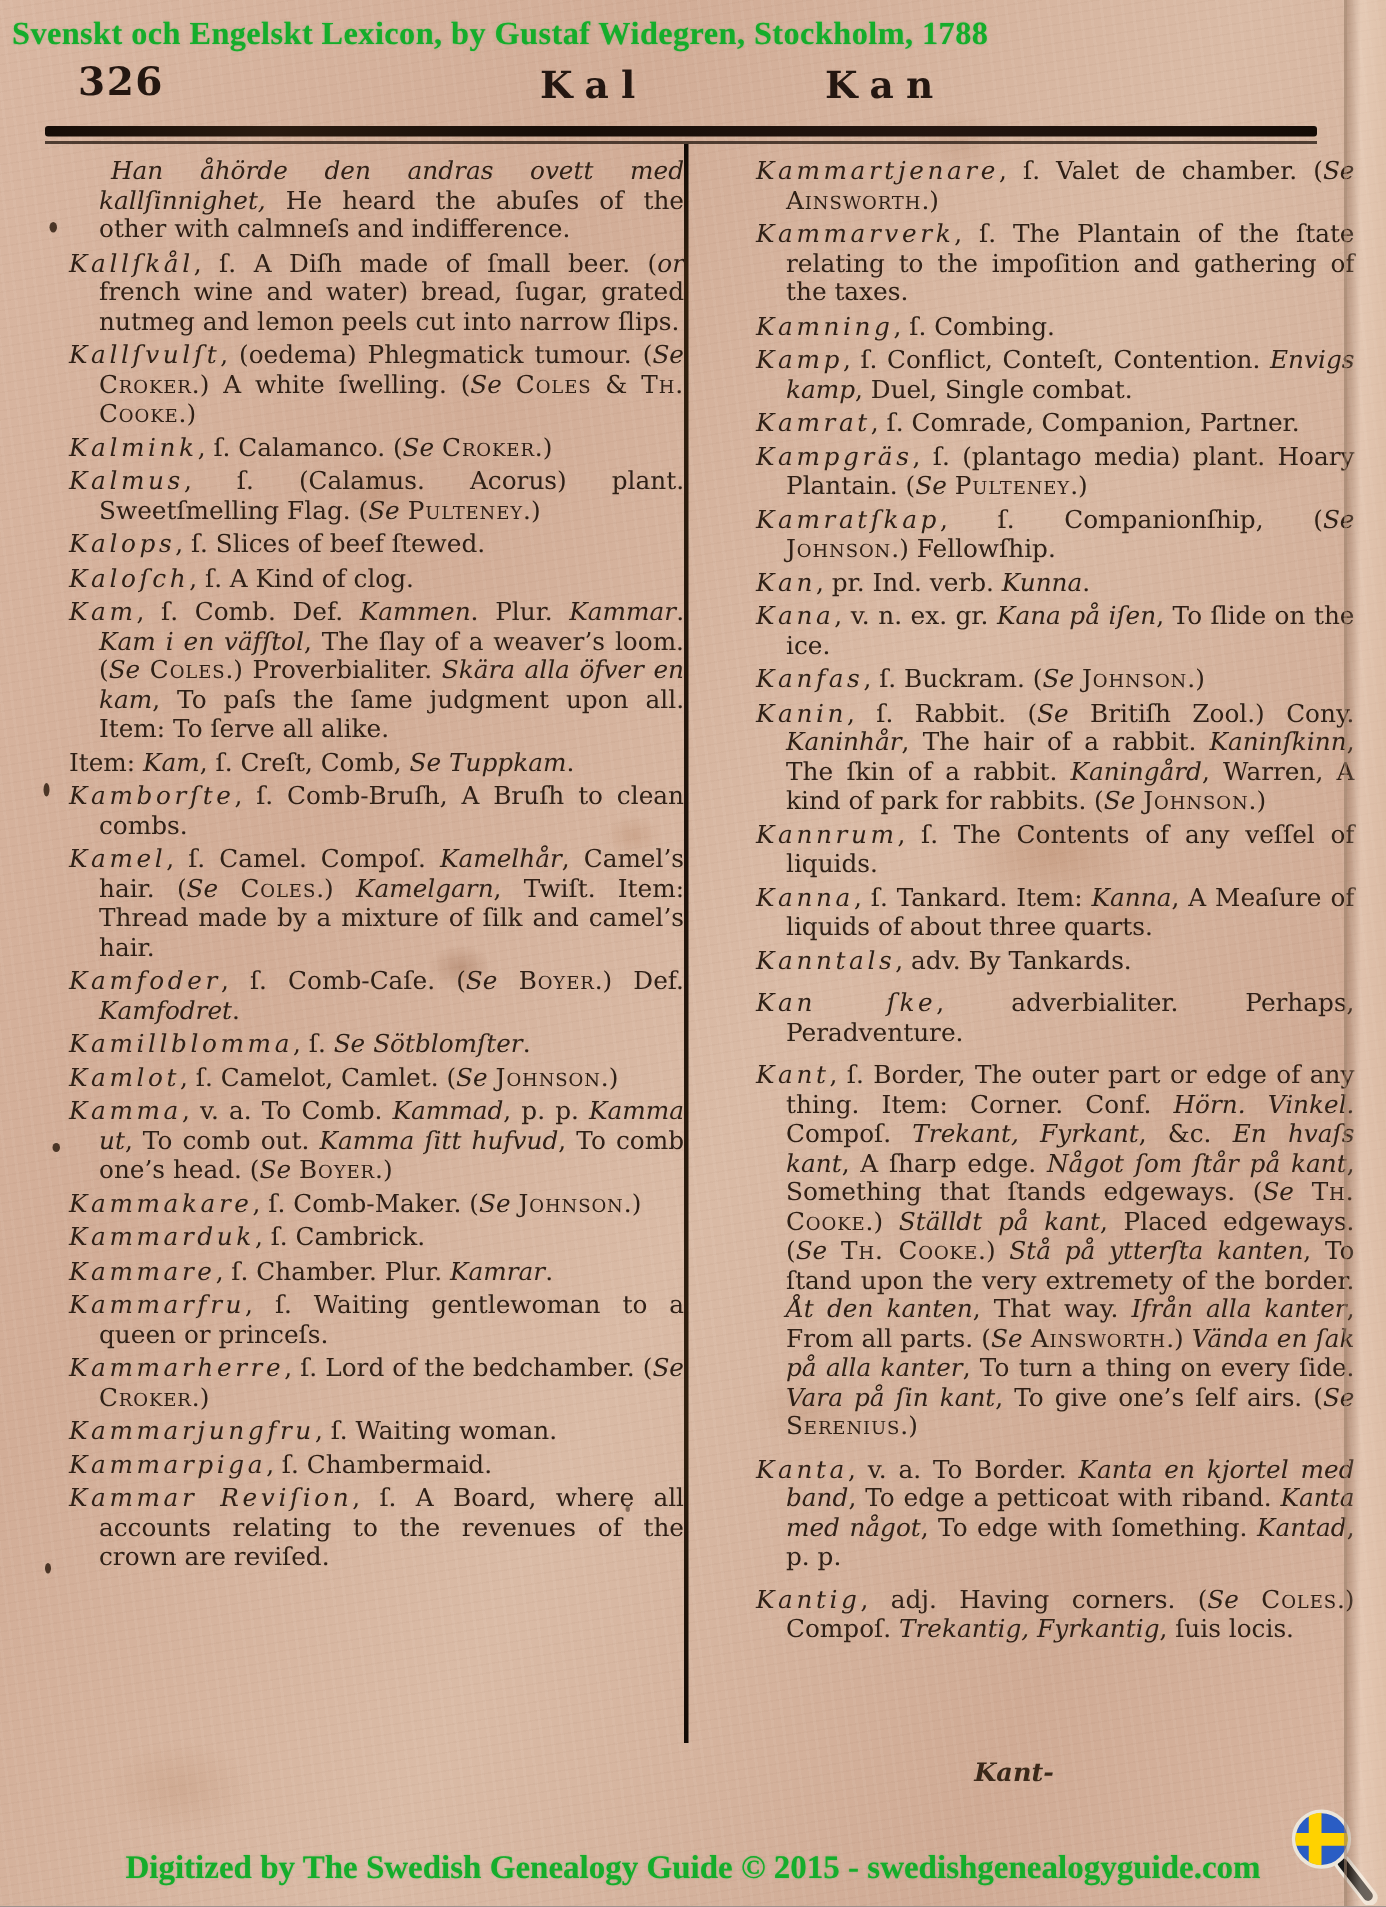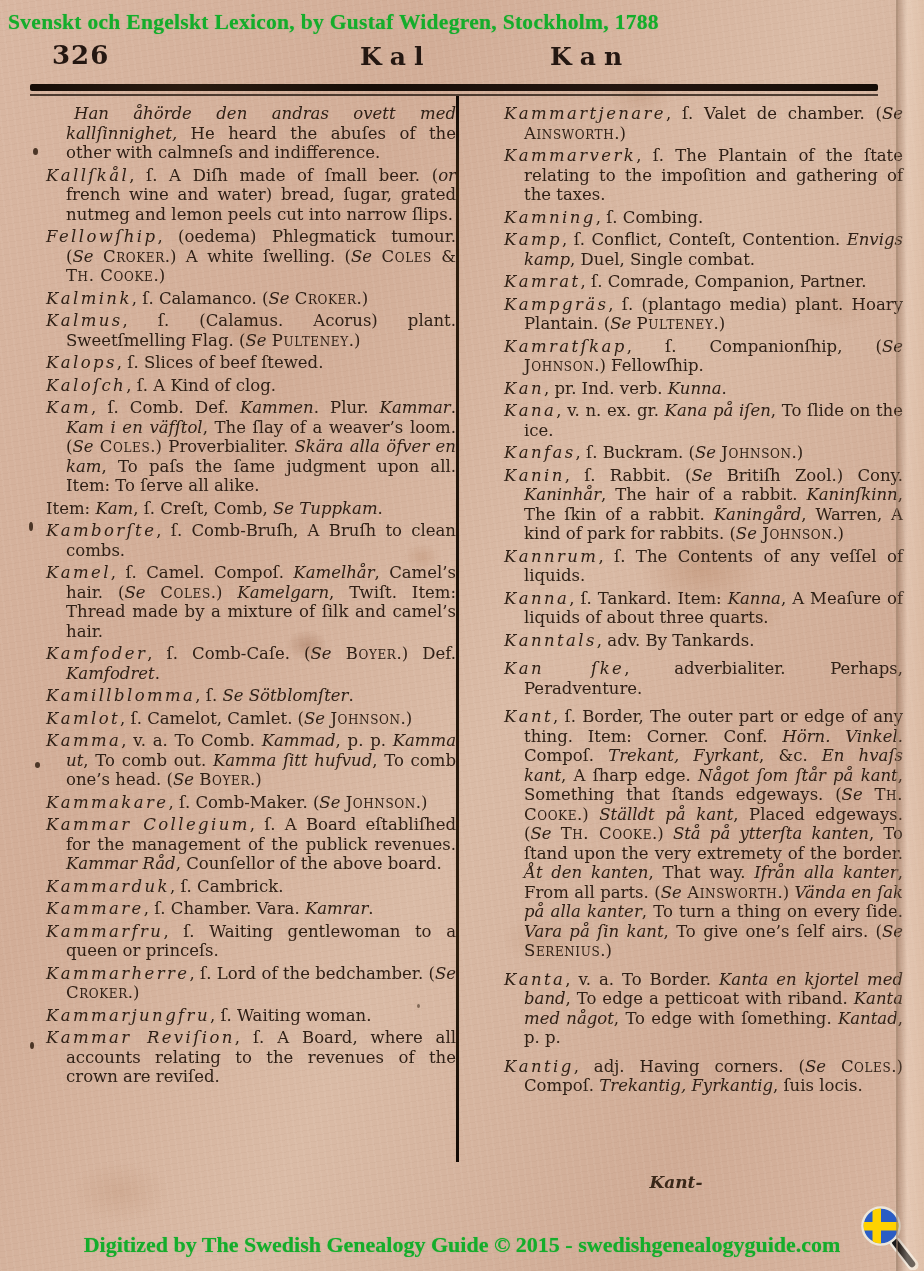--- a/index.html
+++ b/index.html
@@ -87,40 +87,40 @@
   <div class="guide guide-right">Kan</div>
 
   <div class="rule">
     <div class="rule-thick"></div>
     <div class="rule-thin"></div>
   </div>
 
   <div class="col col-left">
       <p class="entry cont"><span class="s-i">Han åhörde den andras ovett med kallſinnighet, </span><span class="s-r">He heard the abuſes of the other with calmneſs and indifference.</span></p>
       <p class="entry"><span class="s-i">Kallſkål</span><span class="s-r">, ſ. A Diſh made of ſmall beer. (</span><span class="s-i">or</span><span class="s-r"> french wine and water) bread, ſugar, grated nutmeg and lemon peels cut into narrow ſlips.</span></p>
-      <p class="entry"><span class="s-i">Fellowſhip</span><span class="s-r">, (oedema) Phlegmatick tumour. (</span><span class="s-i">Se </span><span class="s-c">Croker</span><span class="s-r">.) A white ſwelling. (</span><span class="s-i">Se </span><span class="s-c">Coles</span><span class="s-r"> &amp; </span><span class="s-c">Th. Cooke</span><span class="s-r">.)</span></p>
+      <p class="entry"><span class="s-i">Kallſvulſt</span><span class="s-r">, (oedema) Phlegmatick tumour. (</span><span class="s-i">Se </span><span class="s-c">Croker</span><span class="s-r">.) A white ſwelling. (</span><span class="s-i">Se </span><span class="s-c">Coles</span><span class="s-r"> &amp; </span><span class="s-c">Th. Cooke</span><span class="s-r">.)</span></p>
       <p class="entry"><span class="s-i">Kalmink</span><span class="s-r">, ſ. Calamanco. (</span><span class="s-i">Se </span><span class="s-c">Croker</span><span class="s-r">.)</span></p>
       <p class="entry"><span class="s-i">Kalmus</span><span class="s-r">, ſ. (Calamus. Acorus) plant. Sweetſmelling Flag. (</span><span class="s-i">Se </span><span class="s-c">Pulteney</span><span class="s-r">.)</span></p>
       <p class="entry"><span class="s-i">Kalops</span><span class="s-r">, ſ. Slices of beef ſtewed.</span></p>
       <p class="entry"><span class="s-i">Kaloſch</span><span class="s-r">, ſ. A Kind of clog.</span></p>
       <p class="entry"><span class="s-i">Kam</span><span class="s-r">, ſ. Comb. Def. </span><span class="s-i">Kammen</span><span class="s-r">. Plur. </span><span class="s-i">Kammar</span><span class="s-r">. </span><span class="s-i">Kam i en väfſtol</span><span class="s-r">, The ſlay of a weaver’s loom. (</span><span class="s-i">Se </span><span class="s-c">Coles</span><span class="s-r">.) Proverbialiter. </span><span class="s-i">Skära alla öfver en kam</span><span class="s-r">, To paſs the ſame judgment upon all. Item: To ſerve all alike.</span></p>
       <p class="entry"><span class="s-r">Item: </span><span class="s-i">Kam</span><span class="s-r">, ſ. Creſt, Comb, </span><span class="s-i">Se Tuppkam</span><span class="s-r">.</span></p>
       <p class="entry"><span class="s-i">Kamborſte</span><span class="s-r">, ſ. Comb-Bruſh, A Bruſh to clean combs.</span></p>
       <p class="entry"><span class="s-i">Kamel</span><span class="s-r">, ſ. Camel. Compoſ. </span><span class="s-i">Kamelhår</span><span class="s-r">, Camel’s hair. (</span><span class="s-i">Se </span><span class="s-c">Coles</span><span class="s-r">.) </span><span class="s-i">Kamelgarn</span><span class="s-r">, Twiſt. Item: Thread made by a mixture of ſilk and camel’s hair.</span></p>
       <p class="entry"><span class="s-i">Kamfoder</span><span class="s-r">, ſ. Comb-Caſe. (</span><span class="s-i">Se </span><span class="s-c">Boyer</span><span class="s-r">.) Def. </span><span class="s-i">Kamfodret</span><span class="s-r">.</span></p>
       <p class="entry"><span class="s-i">Kamillblomma</span><span class="s-r">, ſ. </span><span class="s-i">Se Sötblomſter</span><span class="s-r">.</span></p>
       <p class="entry"><span class="s-i">Kamlot</span><span class="s-r">, ſ. Camelot, Camlet. (</span><span class="s-i">Se </span><span class="s-c">Johnson</span><span class="s-r">.)</span></p>
       <p class="entry"><span class="s-i">Kamma</span><span class="s-r">, v. a. To Comb. </span><span class="s-i">Kammad</span><span class="s-r">, p. p. </span><span class="s-i">Kamma ut</span><span class="s-r">, To comb out. </span><span class="s-i">Kamma ſitt hufvud</span><span class="s-r">, To comb one’s head. (</span><span class="s-i">Se </span><span class="s-c">Boyer</span><span class="s-r">.)</span></p>
       <p class="entry"><span class="s-i">Kammakare</span><span class="s-r">, ſ. Comb-Maker. (</span><span class="s-i">Se </span><span class="s-c">Johnson</span><span class="s-r">.)</span></p>
-      <p class="entry"><span class="s-i">Kammar Collegium</span><span class="s-r">, ſ. A Board eſtabliſhed for the management of the publick revenues. </span><span class="s-i">Kammar Råd</span><span class="s-r">, Counſellor of the above board.</span></p>
       <p class="entry"><span class="s-i">Kammarduk</span><span class="s-r">, ſ. Cambrick.</span></p>
-      <p class="entry"><span class="s-i">Kammare</span><span class="s-r">, ſ. Chamber. Vara. </span><span class="s-i">Kamrar</span><span class="s-r">.</span></p>
+      <p class="entry"><span class="s-i">Kammare</span><span class="s-r">, ſ. Chamber. Plur. </span><span class="s-i">Kamrar</span><span class="s-r">.</span></p>
       <p class="entry"><span class="s-i">Kammarfru</span><span class="s-r">, ſ. Waiting gentlewoman to a queen or princeſs.</span></p>
       <p class="entry"><span class="s-i">Kammarherre</span><span class="s-r">, ſ. Lord of the bedchamber. (</span><span class="s-i">Se </span><span class="s-c">Croker</span><span class="s-r">.)</span></p>
       <p class="entry"><span class="s-i">Kammarjungfru</span><span class="s-r">, ſ. Waiting woman.</span></p>
+      <p class="entry"><span class="s-i">Kammarpiga</span><span class="s-r">, ſ. Chambermaid.</span></p>
       <p class="entry"><span class="s-i">Kammar Reviſion</span><span class="s-r">, ſ. A Board, where all accounts relating to the revenues of the crown are reviſed.</span></p>
     </div>
   <div class="divider"></div>
   <div class="col col-right">
       <p class="entry"><span class="s-i">Kammartjenare</span><span class="s-r">, ſ. Valet de chamber. (</span><span class="s-i">Se </span><span class="s-c">Ainsworth</span><span class="s-r">.)</span></p>
       <p class="entry"><span class="s-i">Kammarverk</span><span class="s-r">, ſ. The Plantain of the ſtate relating to the impoſition and gathering of the taxes.</span></p>
       <p class="entry"><span class="s-i">Kamning</span><span class="s-r">, ſ. Combing.</span></p>
       <p class="entry"><span class="s-i">Kamp</span><span class="s-r">, ſ. Conflict, Conteſt, Contention. </span><span class="s-i">Envigs kamp</span><span class="s-r">, Duel, Single combat.</span></p>
       <p class="entry"><span class="s-i">Kamrat</span><span class="s-r">, ſ. Comrade, Companion, Partner.</span></p>
       <p class="entry"><span class="s-i">Kampgräs</span><span class="s-r">, ſ. (plantago media) plant. Hoary Plantain. (</span><span class="s-i">Se </span><span class="s-c">Pulteney</span><span class="s-r">.)</span></p>

